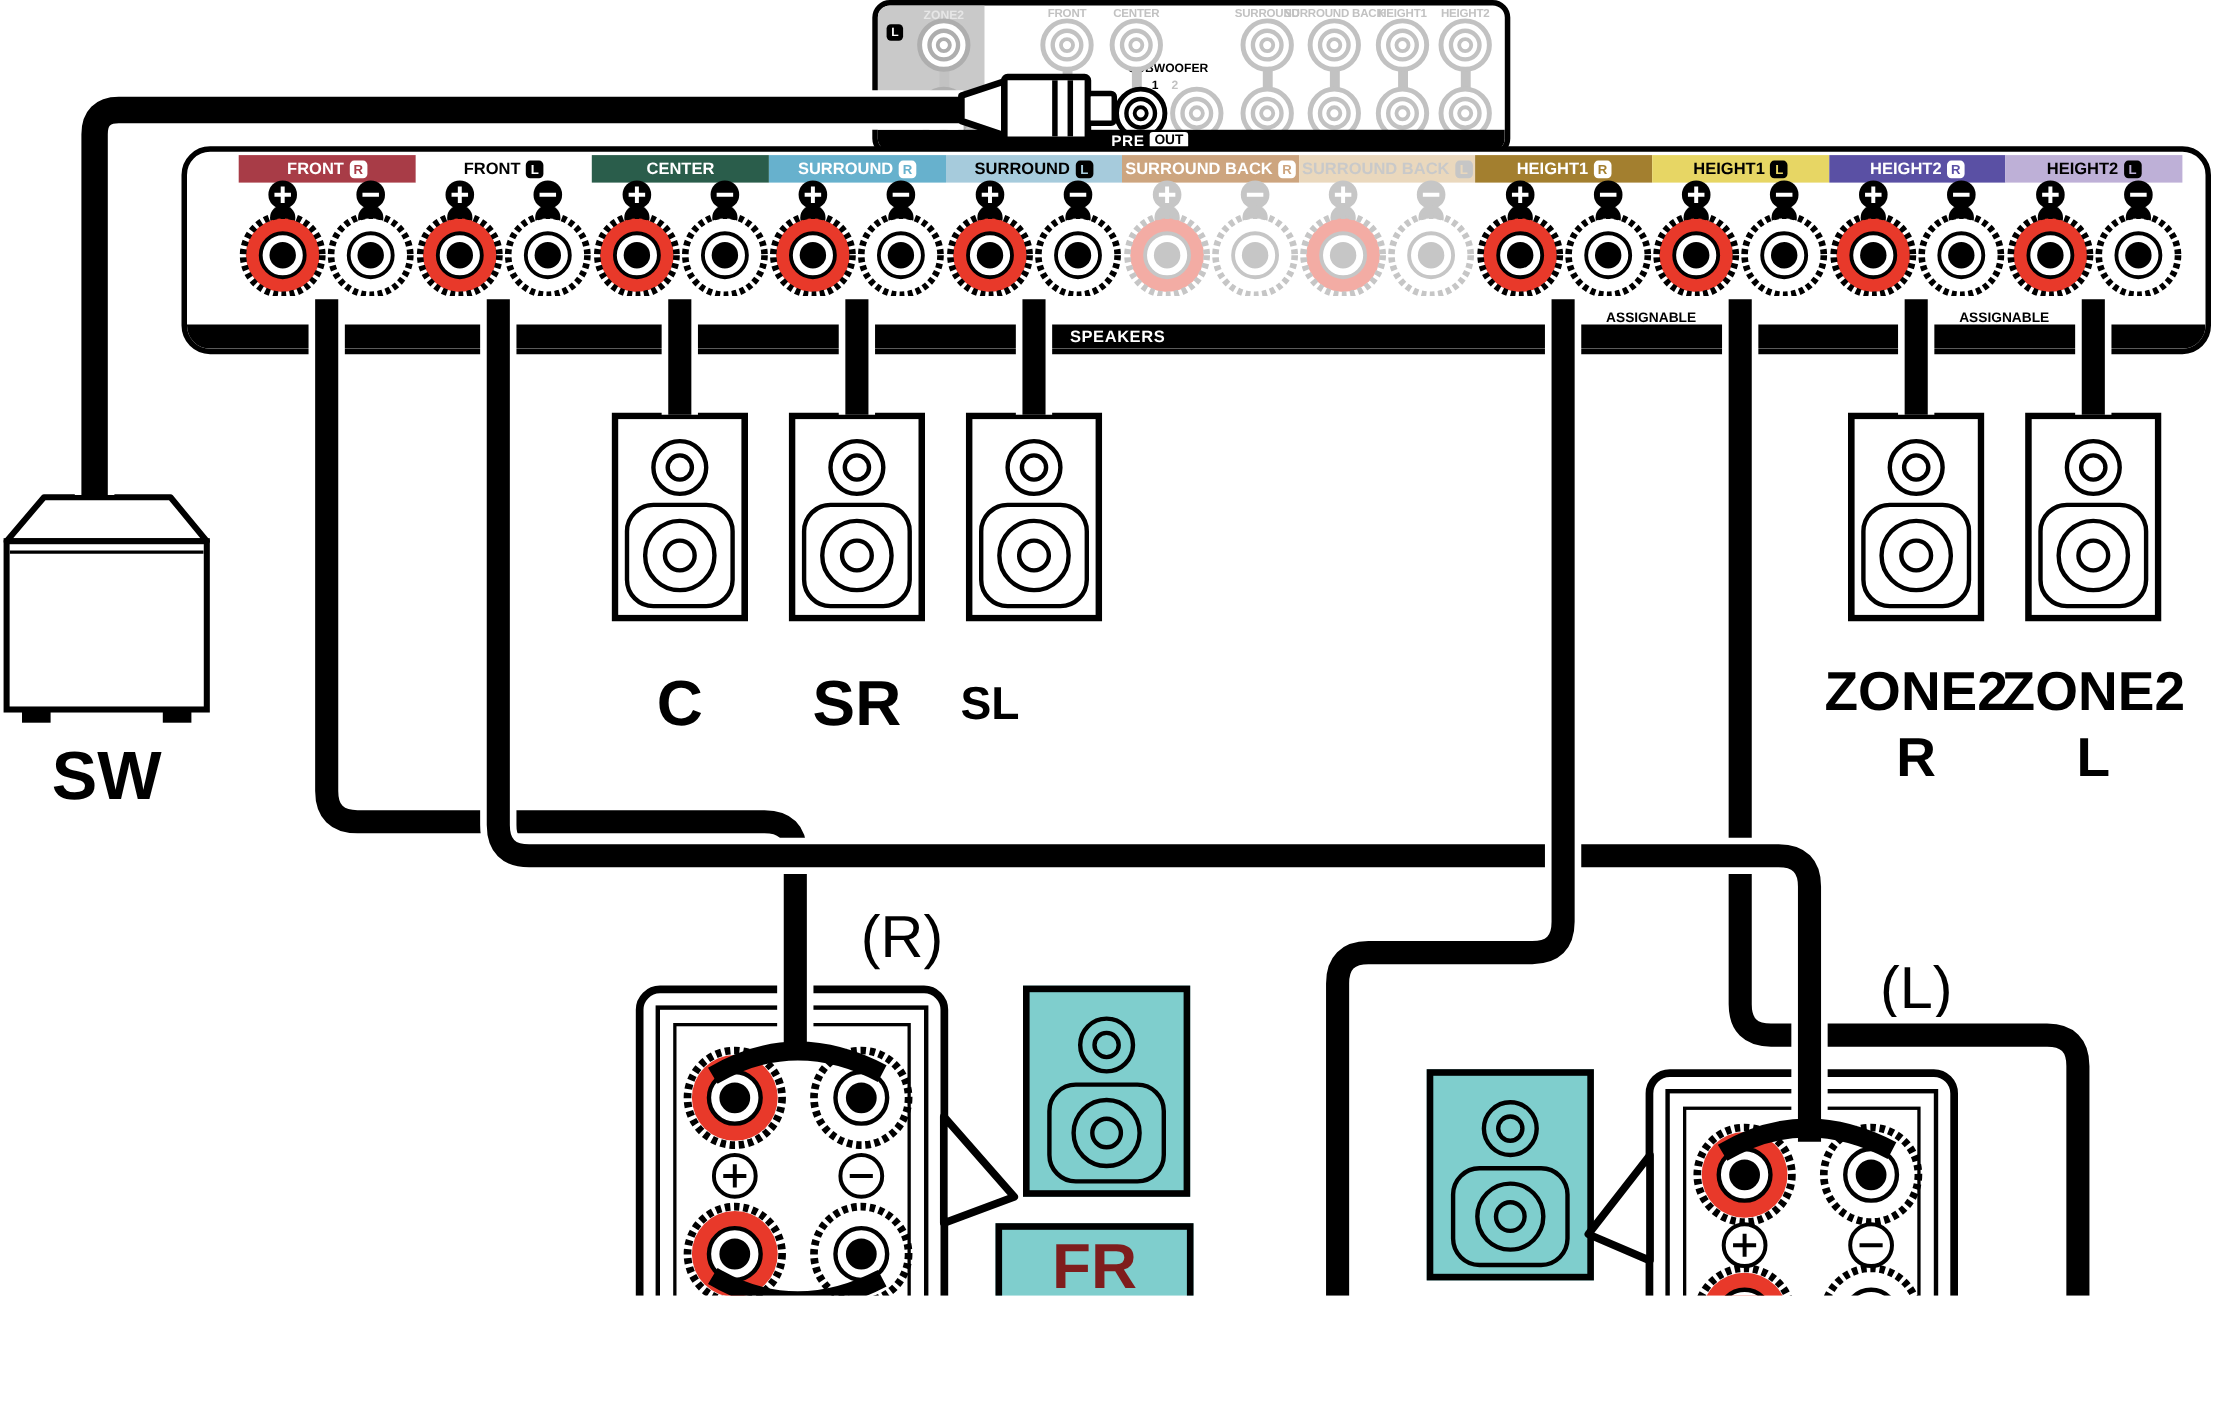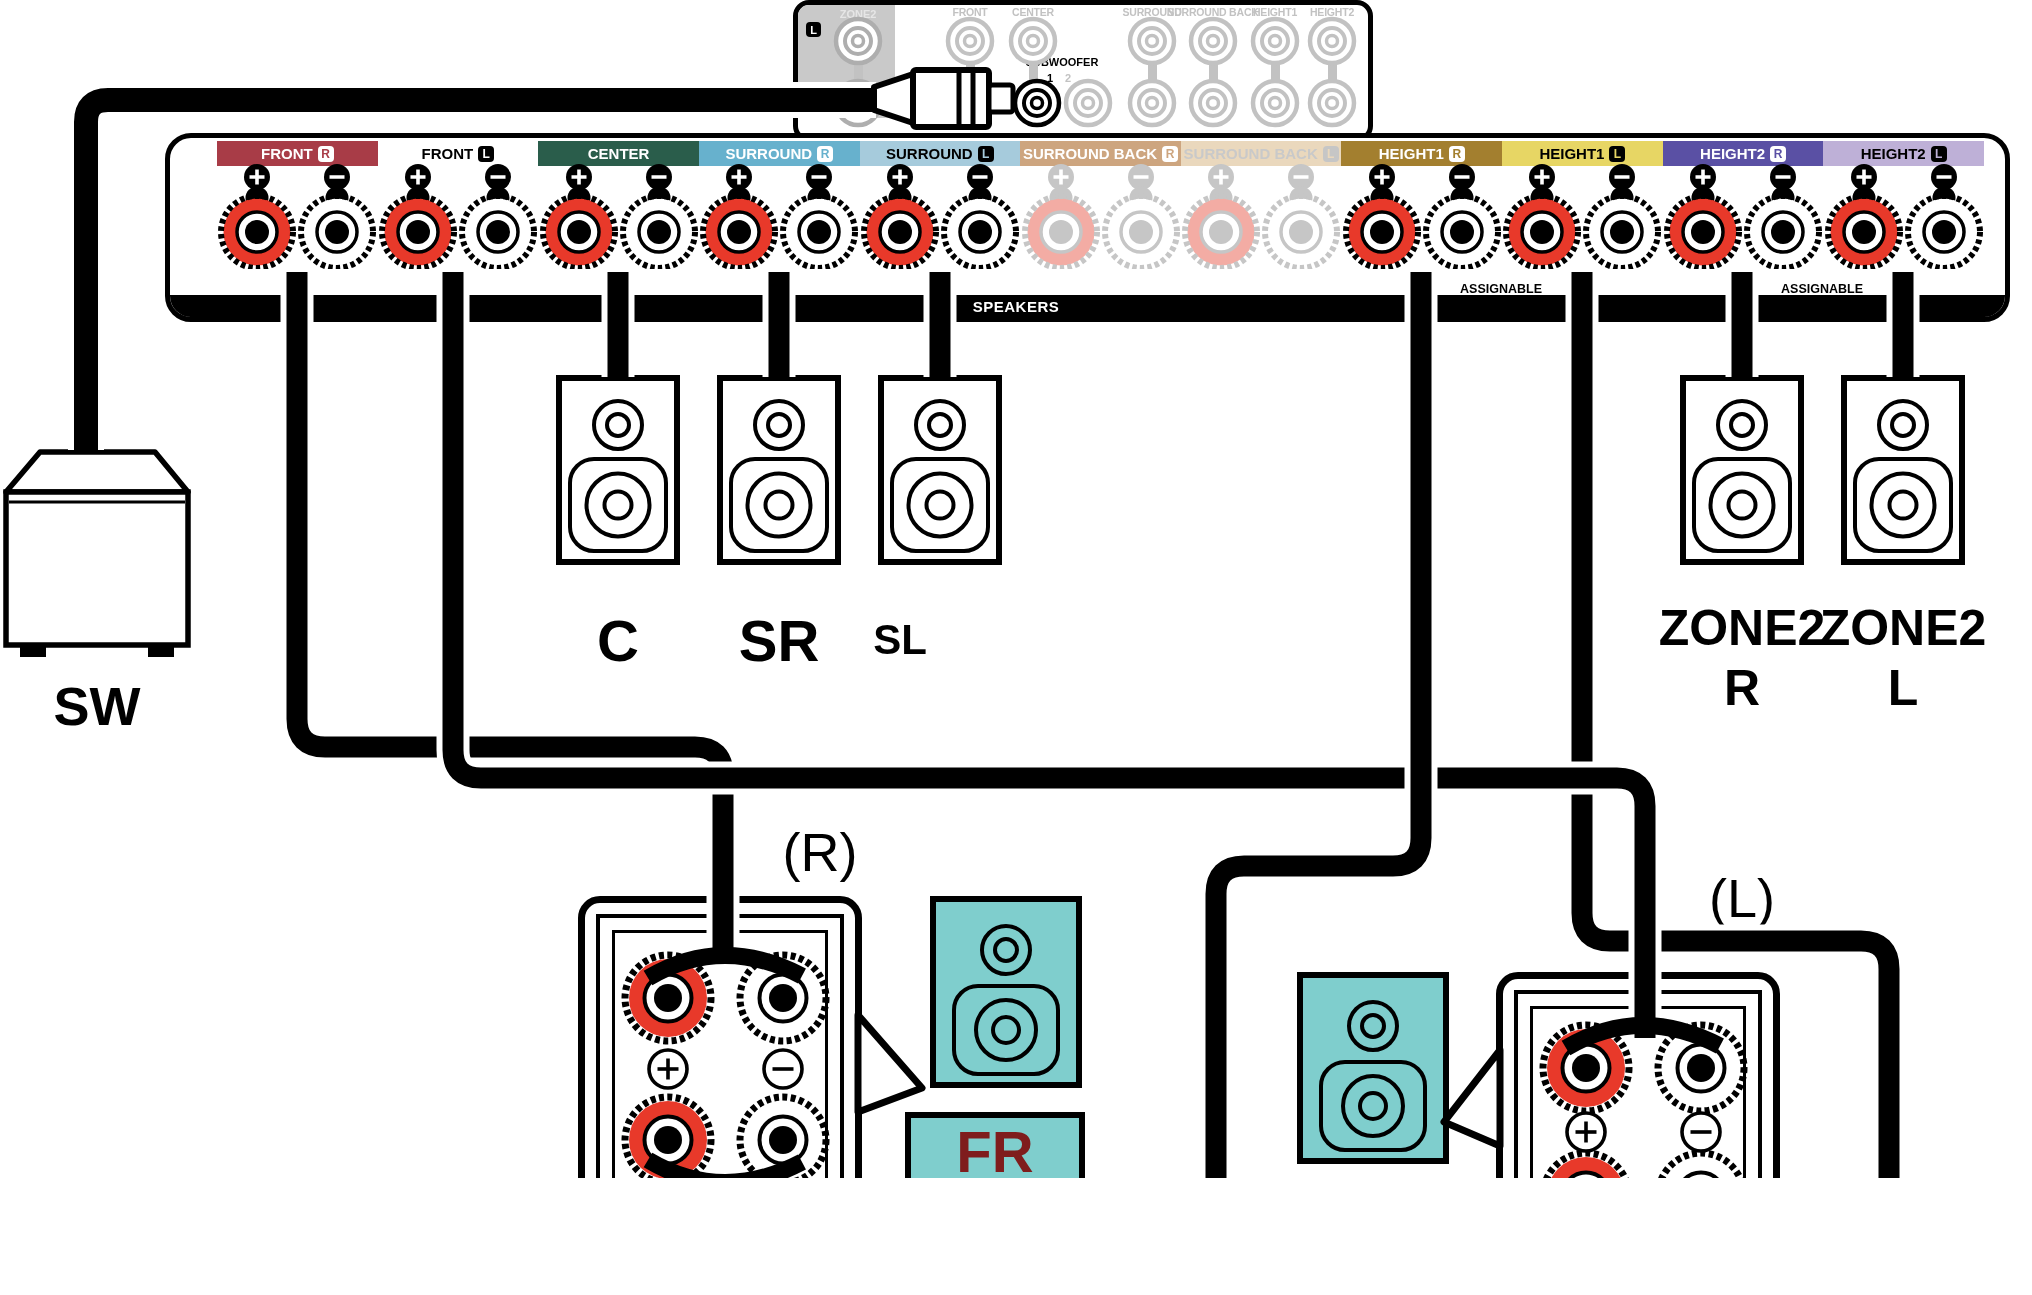--- a/index.html
+++ b/index.html
@@ -142,20 +142,26 @@
           <circle cx="26" cy="26" r="22" fill="#fff" stroke="#000000" stroke-width="4.5"></circle>
           <circle cx="26" cy="26" r="13" fill="none" stroke="#000000" stroke-width="4"></circle>
           <circle cx="26" cy="26" r="5.5" fill="none" stroke="#000000" stroke-width="3.5"></circle>
         </svg>
         <svg class="jack" style="left:264px;top:72px;" width="52" height="52">
           <circle cx="26" cy="26" r="22" fill="#fff" stroke="#c2c2c2" stroke-width="4.5"></circle>
           <circle cx="26" cy="26" r="13" fill="none" stroke="#c2c2c2" stroke-width="4"></circle>
           <circle cx="26" cy="26" r="5.5" fill="none" stroke="#c2c2c2" stroke-width="3.5"></circle>
         </svg>
       </div>
+    <div class="preout-bar">
+      <div class="inner">
+        <span class="pre-txt">PRE</span>
+        <span class="out-chip">OUT</span>
+      </div>
+    </div>
   </div>
 
   <div class="strip">
     <div id="bands">
         <div class="band" style="left:47px;width:160.64px;background:#a83c47;color:#ffffff;">
           <span>FRONT</span>
           <span class="chip" style="background:#ffffff;color:#a83c47;">R</span>
         </div>
         <div class="band" style="left:207.64px;width:160.64px;background:#ffffff;color:#000000;">
           <span>FRONT</span>
@@ -457,21 +463,21 @@
         <circle cx="62" cy="130" r="13.5" fill="none" stroke="#000" stroke-width="4"></circle>
       </svg>
     </div>
   <span class="lbl" style="left:618px; top:640px; font-size:58px;">C</span>
   <span class="lbl" style="left:779px; top:640px; font-size:58px;">SR</span>
   <span class="lbl" style="left:900px; top:640px; font-size:42px;">SL</span>
   <span class="lbl" style="left:1742px; top:628px; font-size:50px;">ZONE2</span>
   <span class="lbl" style="left:1742px; top:688px; font-size:50px;">R</span>
   <span class="lbl" style="left:1903px; top:628px; font-size:50px;">ZONE2</span>
   <span class="lbl" style="left:1903px; top:688px; font-size:50px;">L</span>
-  <span class="lbl" style="left:97px; top:706px; font-size:54px;">SW</span>
+  <span class="lbl" style="left:97px; top:706px; font-size:62px;">SW</span>
 
   <span class="lbl w400" style="left:820px; top:852px; font-size:54px;">(R)</span>
   <span class="lbl w400" style="left:1742px; top:898px; font-size:54px;">(L)</span>
 
   <div class="bpanel" style="left:578px; top:896px; width:284px; height:336px;">
     <div class="bp-in1">
       <div class="bp-in2"></div>
     </div>
   </div>
   <div class="bpanel" style="left:1496px; top:972px; width:284px; height:280px;">

